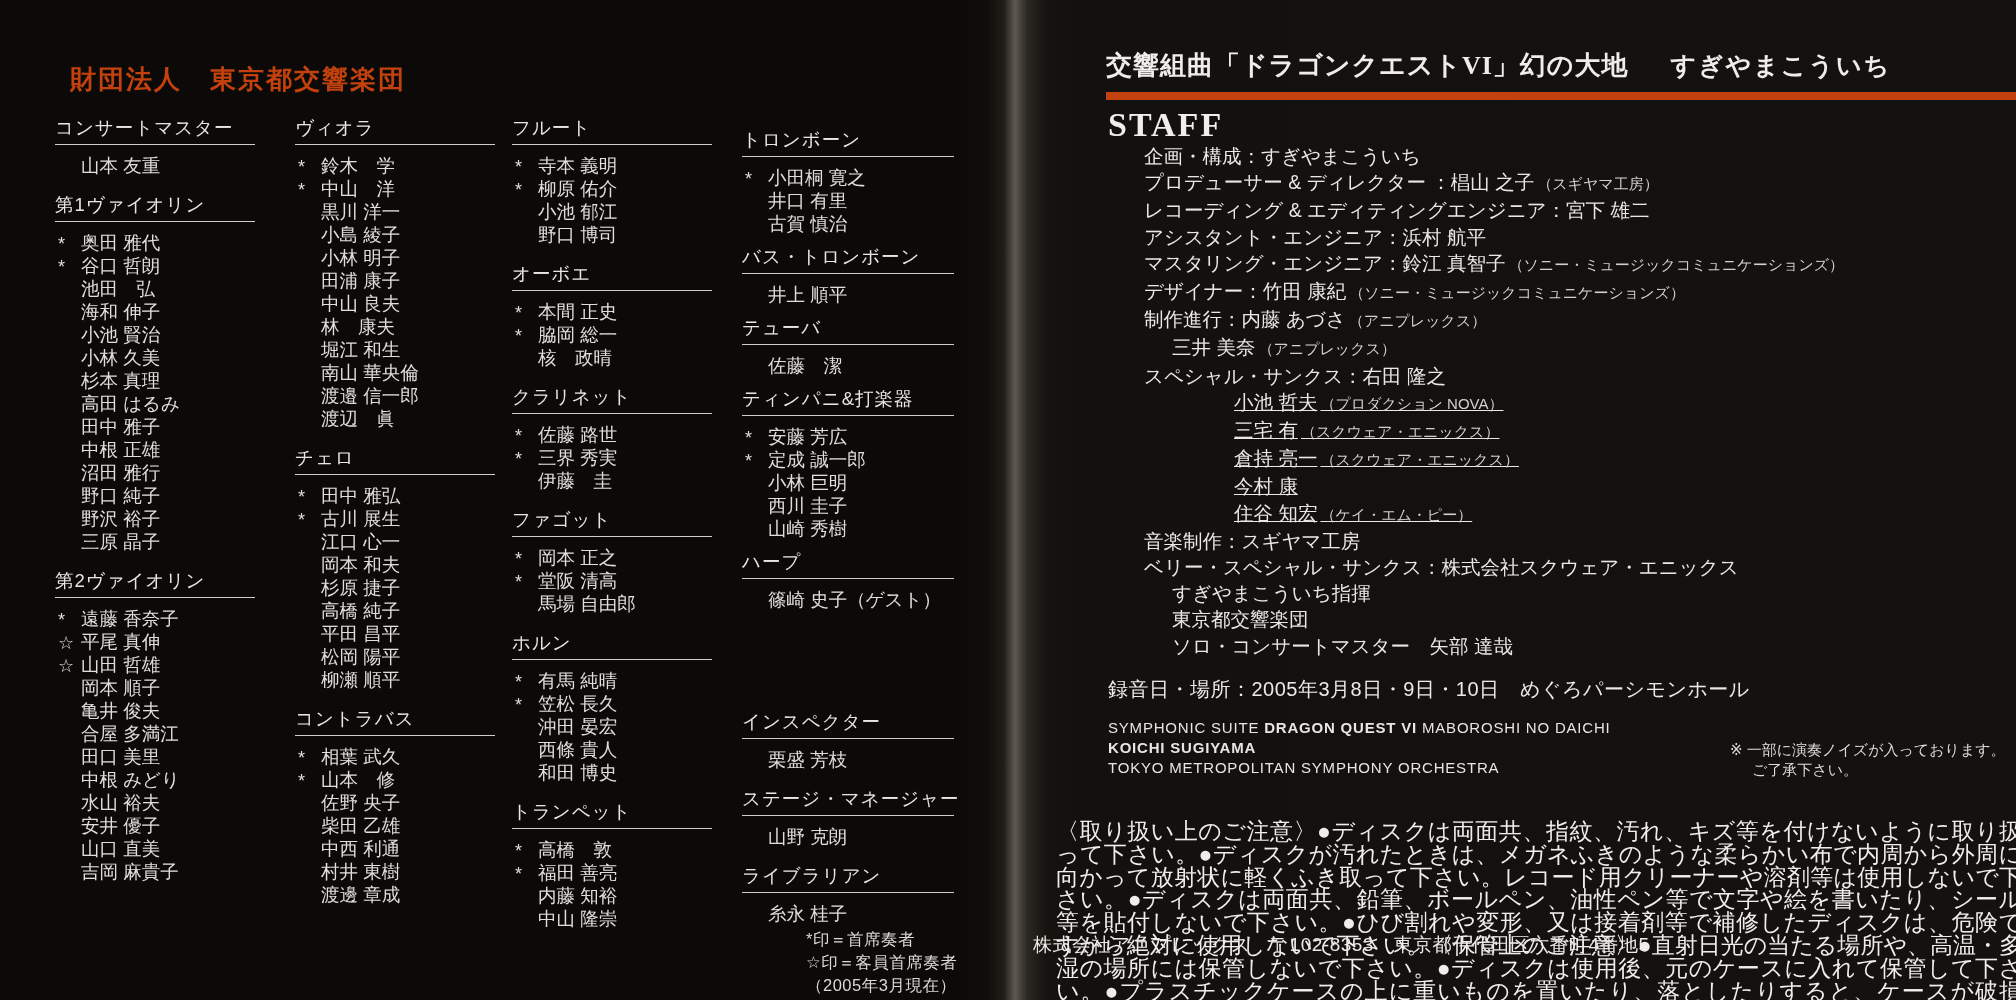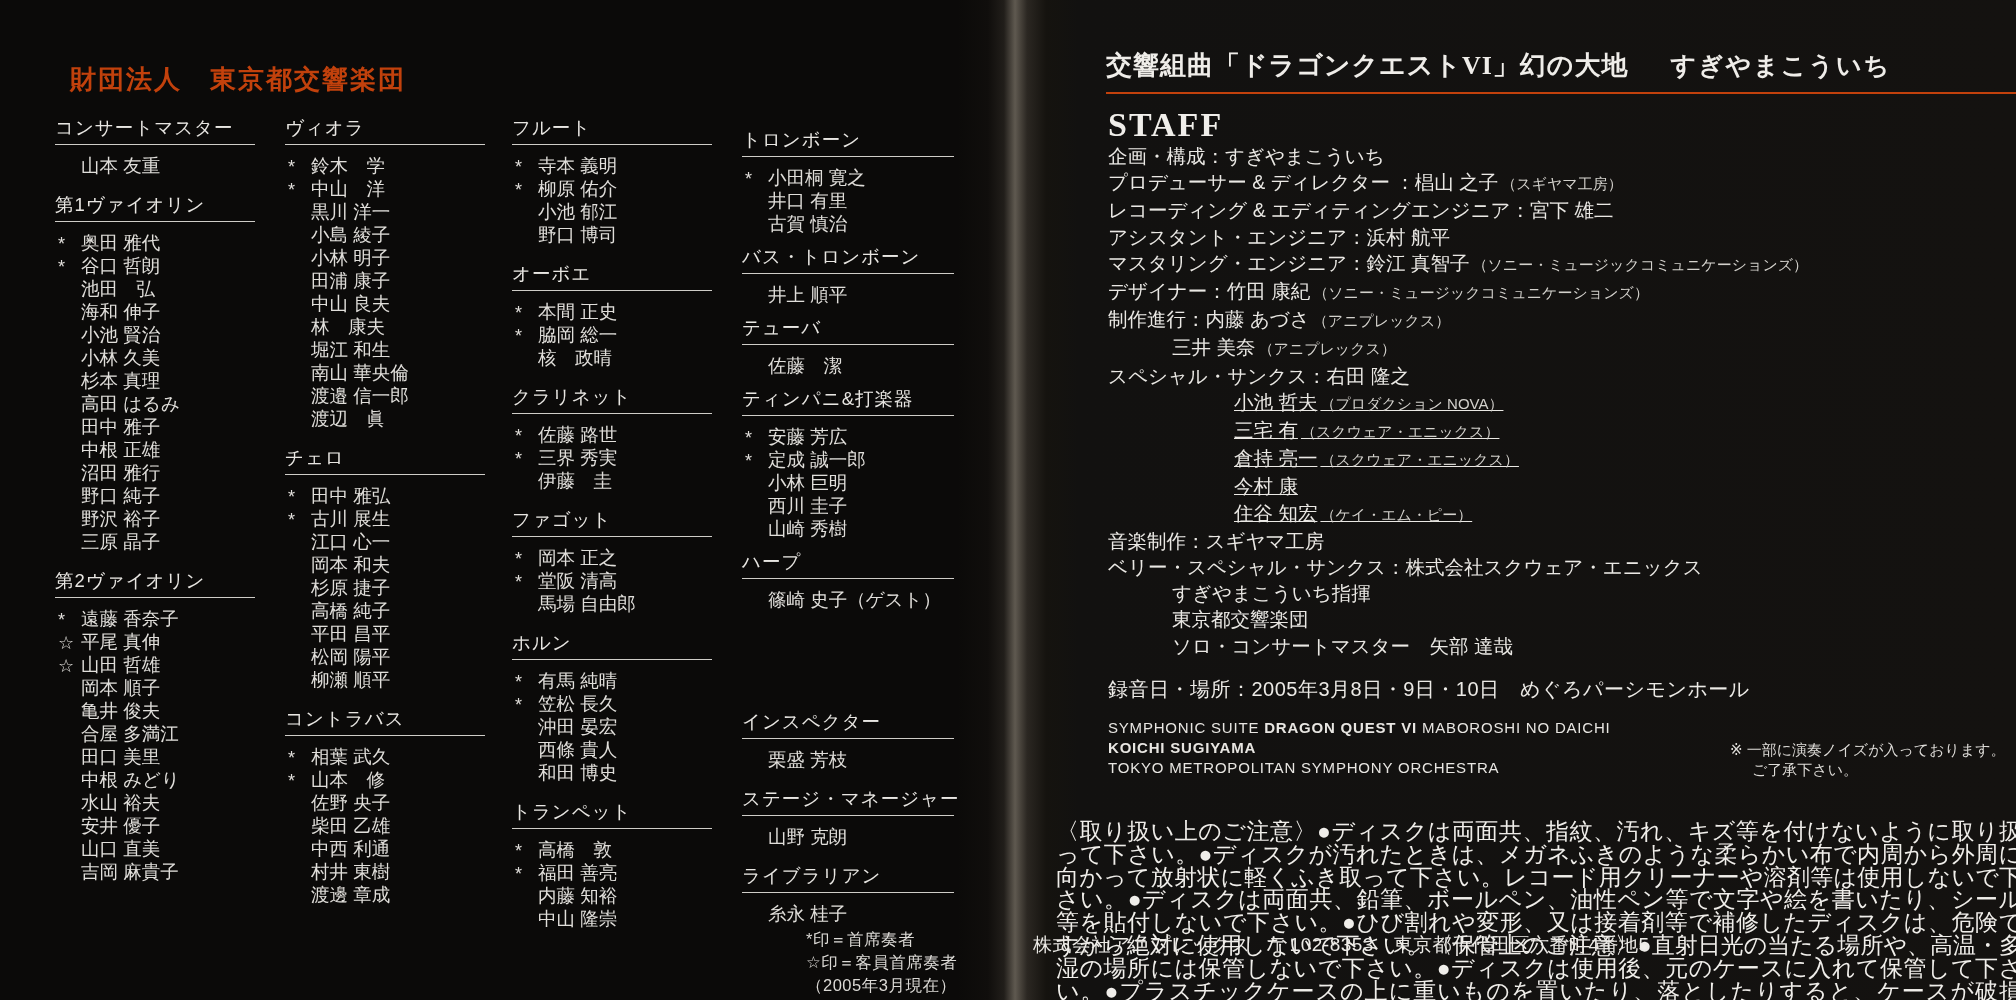--- a/index.html
+++ b/index.html
@@ -14,61 +14,61 @@
     -webkit-font-smoothing:antialiased;
   }
   
   .lp-title{
     position:absolute;left:70px;top:62px;
     font-family:"Liberation Serif","DejaVu Serif",serif;
     font-weight:bold;font-size:26px;letter-spacing:2px;color:#c2410c;
   }
   .col{position:absolute;top:118px;width:200px;}
   #col1{left:55px;}
-  #col2{left:285px;}
+  #col2{left:295px;}
   #col3{left:512px;}
   #col4{left:742px;width:212px;}
   #col4b{left:742px;top:712px;width:212px;}
   .sec{margin-top:18px;}
   #col4 .sec{margin-top:12px;}
   .sec:first-child{margin-top:0;}
   .sec-head{
     font-size:18.5px;line-height:20px;padding-bottom:6px;margin-bottom:9px;
     border-bottom:1px solid #cfcdc8;color:#e8e6e2;letter-spacing:1px;white-space:nowrap;
   }
   .mem{position:relative;padding-left:26px;line-height:23px;font-size:18.5px;
        color:#e0deda;white-space:nowrap;}
   .mark{position:absolute;left:3px;top:2px;font-size:18px;color:#e0deda;}
   .footnote{
     position:absolute;left:806px;top:928px;font-size:16.5px;line-height:23px;
     color:#dcdad6;letter-spacing:.5px;
   }
   
   .rp-titlebar{
     position:absolute;left:1106px;top:48px;right:0;
-    padding-bottom:9px;border-bottom:2px solid #c2410c;white-space:nowrap;
+    padding-bottom:9px;border-bottom:8px solid #c2410c;white-space:nowrap;
   }
   .rp-title{
     font-family:"Liberation Serif","DejaVu Serif",serif;
     font-weight:bold;font-size:26px;letter-spacing:1px;color:#efede9;
   }
   .rp-composer{
     font-family:"Liberation Serif","DejaVu Serif",serif;
     font-weight:bold;font-size:25px;margin-left:42px;color:#efede9;letter-spacing:2px;
   }
   .staff-head{
     position:absolute;left:1108px;top:106px;
     font-family:"Liberation Serif","DejaVu Serif",serif;
     font-weight:bold;font-size:34px;letter-spacing:2px;color:#f0eeea;
   }
   .credits{position:absolute;left:1108px;top:143px;line-height:26.2px;
            font-size:19.5px;color:#eae8e4;}
   .credit{white-space:nowrap;}
   .credit .paren{font-size:15px;color:#d3d1cc;margin-left:3px;}
-  .ind0{padding-left:0;}
+  .ind0{padding-left:0;margin-left:36px;}
   .ind1{padding-left:64px;}
   .ind2{padding-left:126px;text-decoration:underline;}
   .ind3{padding-left:222px;}
   .recording{position:absolute;left:1108px;top:676px;font-size:20px;
              color:#eceae6;letter-spacing:.5px;white-space:nowrap;}
   .english{position:absolute;left:1108px;top:718px;font-size:15px;line-height:20px;
            letter-spacing:.8px;color:#e8e6e2;font-weight:bold;white-space:nowrap;}
   .english .thin{font-weight:normal;}
   .notice{position:absolute;left:1730px;top:740px;font-size:15px;line-height:20px;
           color:#dedcd8;white-space:nowrap;}

